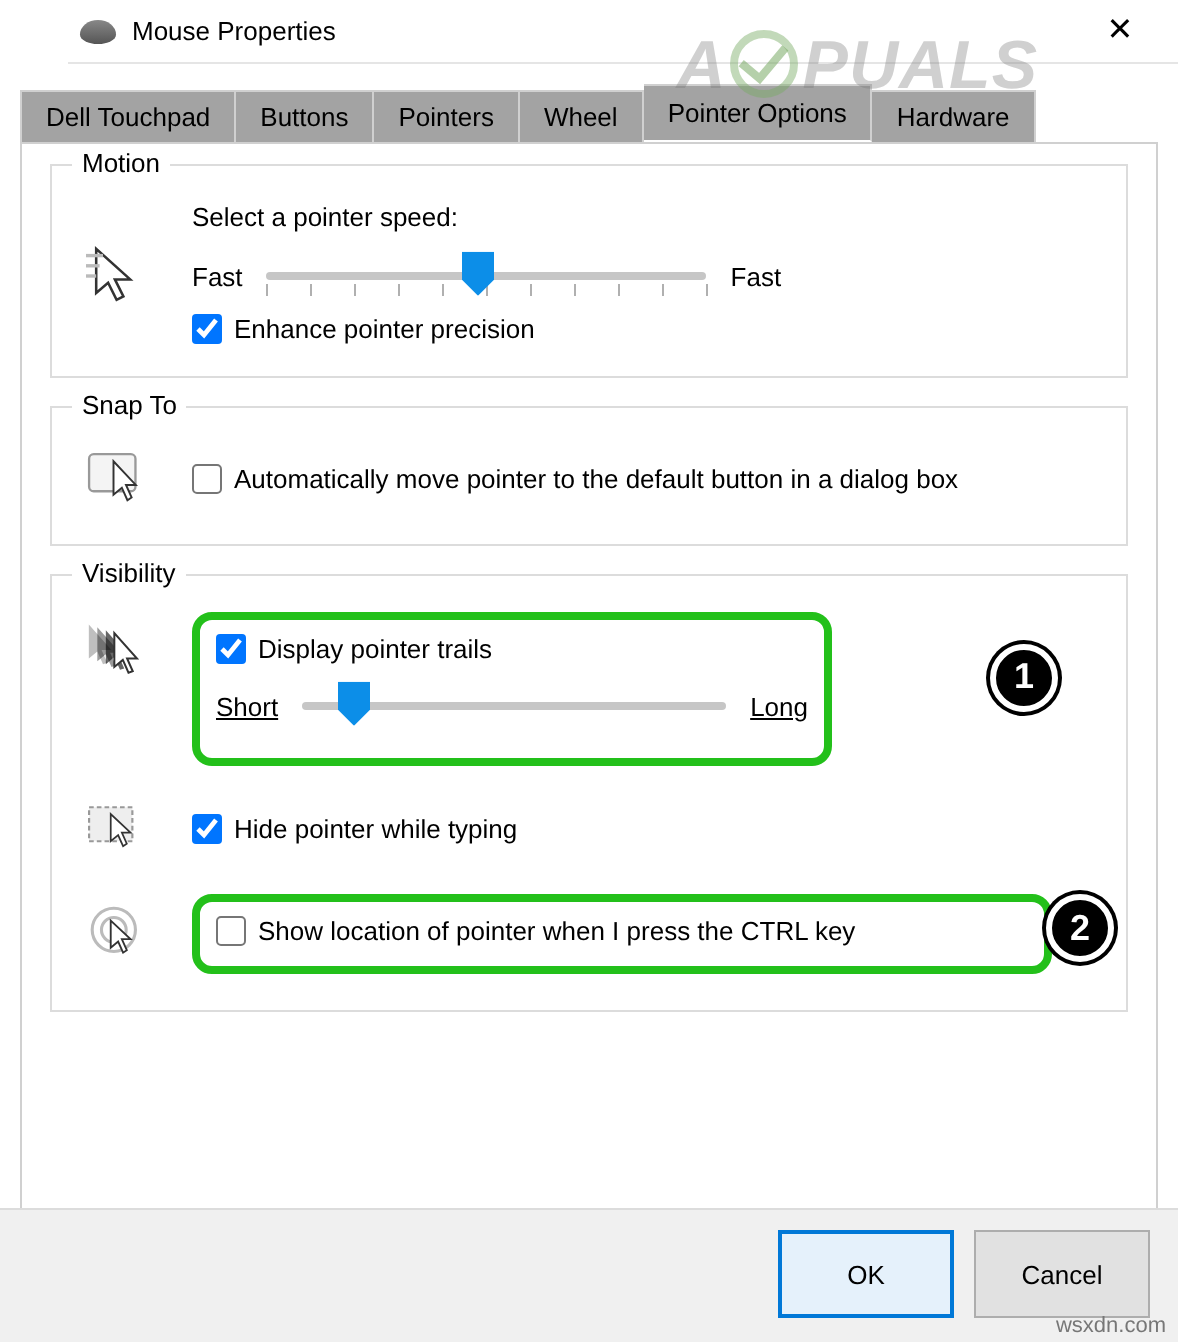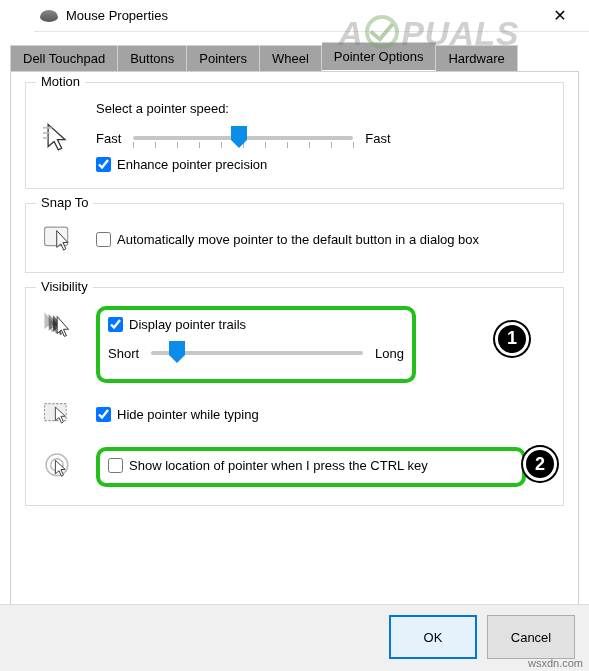--- a/index.html
+++ b/index.html
@@ -289,21 +289,21 @@
               <path d="M2 2 L2 26 L8 21 L12 30 L15 29 L11 20 L18 20 Z" fill="#fff" stroke="#333" stroke-width="1.4"></path>
             </g>
         </svg>
       </div>
       <div class="content">
         <div class="hl" style="max-width:320px;">
           <label class="chk">
             <input type="checkbox" id="chk-trails" checked="" style="">
             <span>Display pointer trails</span>
           </label>
-          <div class="slider-row" style="margin-top:6px;">
+          <div class="slider-row" style="margin-top:6px;text-decoration:underline;">
             <span class="slider-label">Short</span>
             <div class="slider">
               <div class="track"></div>
               <div class="thumb" style="left:12%">
                 <svg viewBox="0 0 16 22">
                     <path d="M0 0 H16 V14 L8 22 L0 14 Z"></path>
                   </svg>
               </div>
             </div>
             <span class="slider-label">Long</span>

